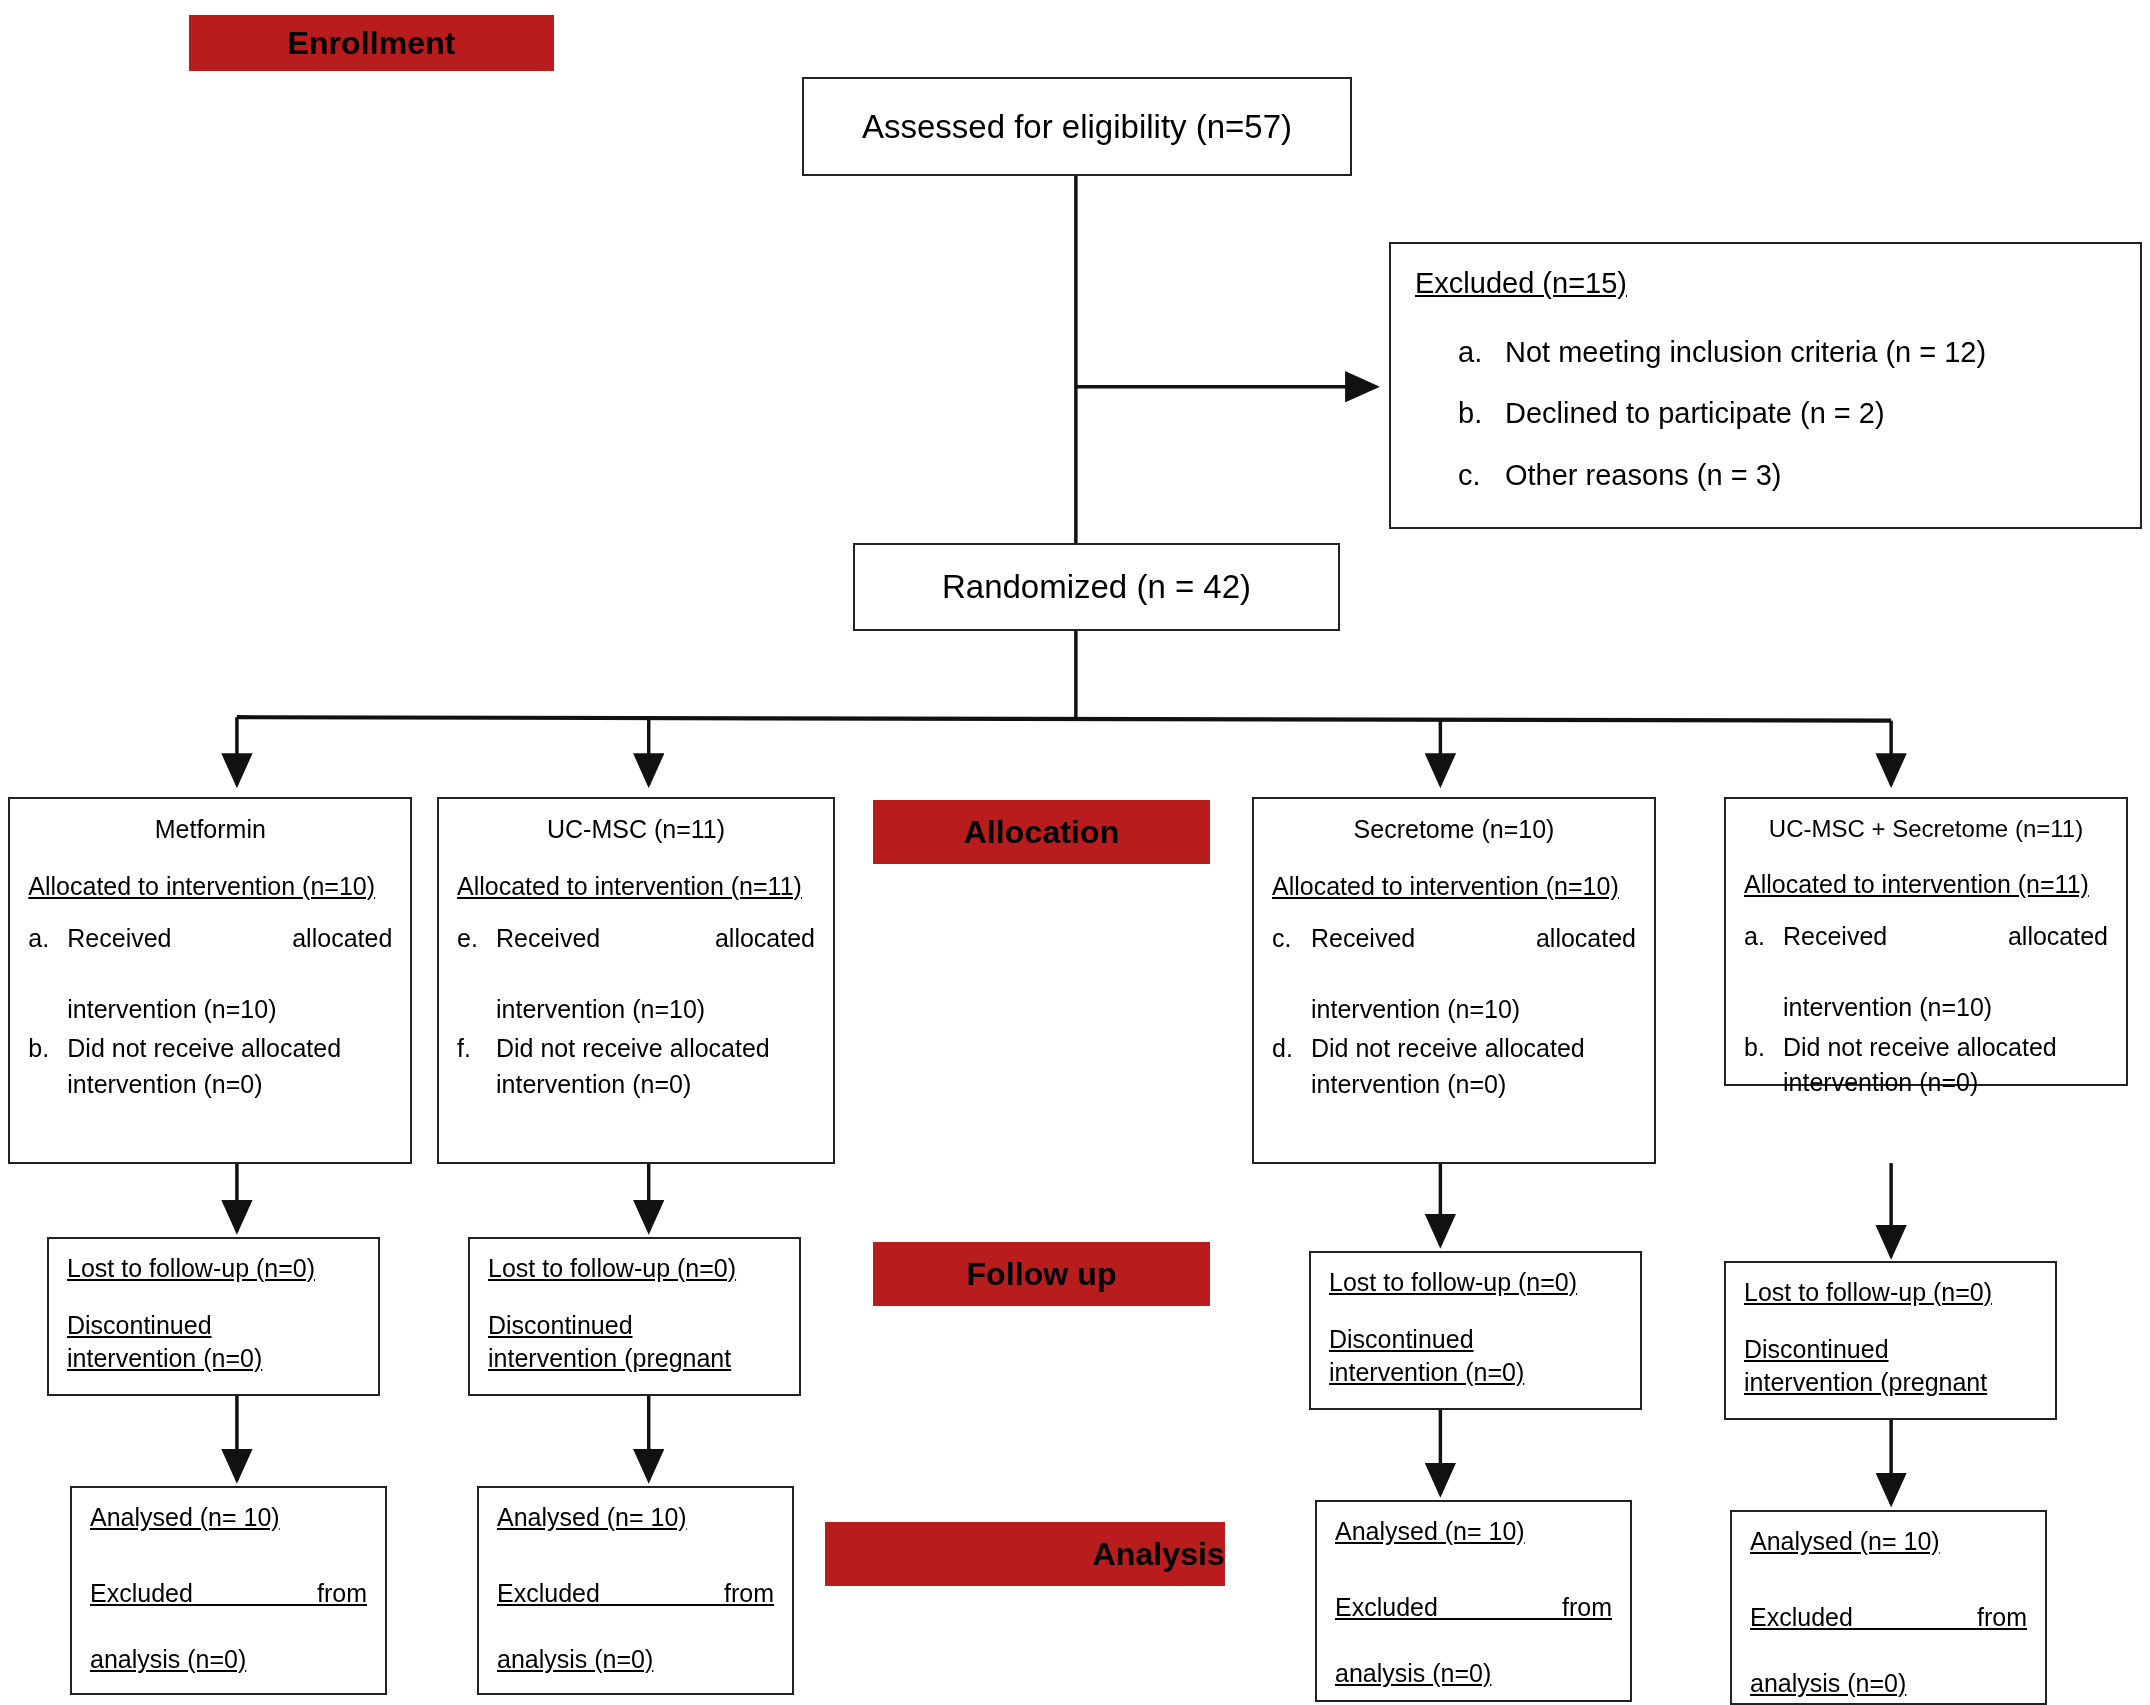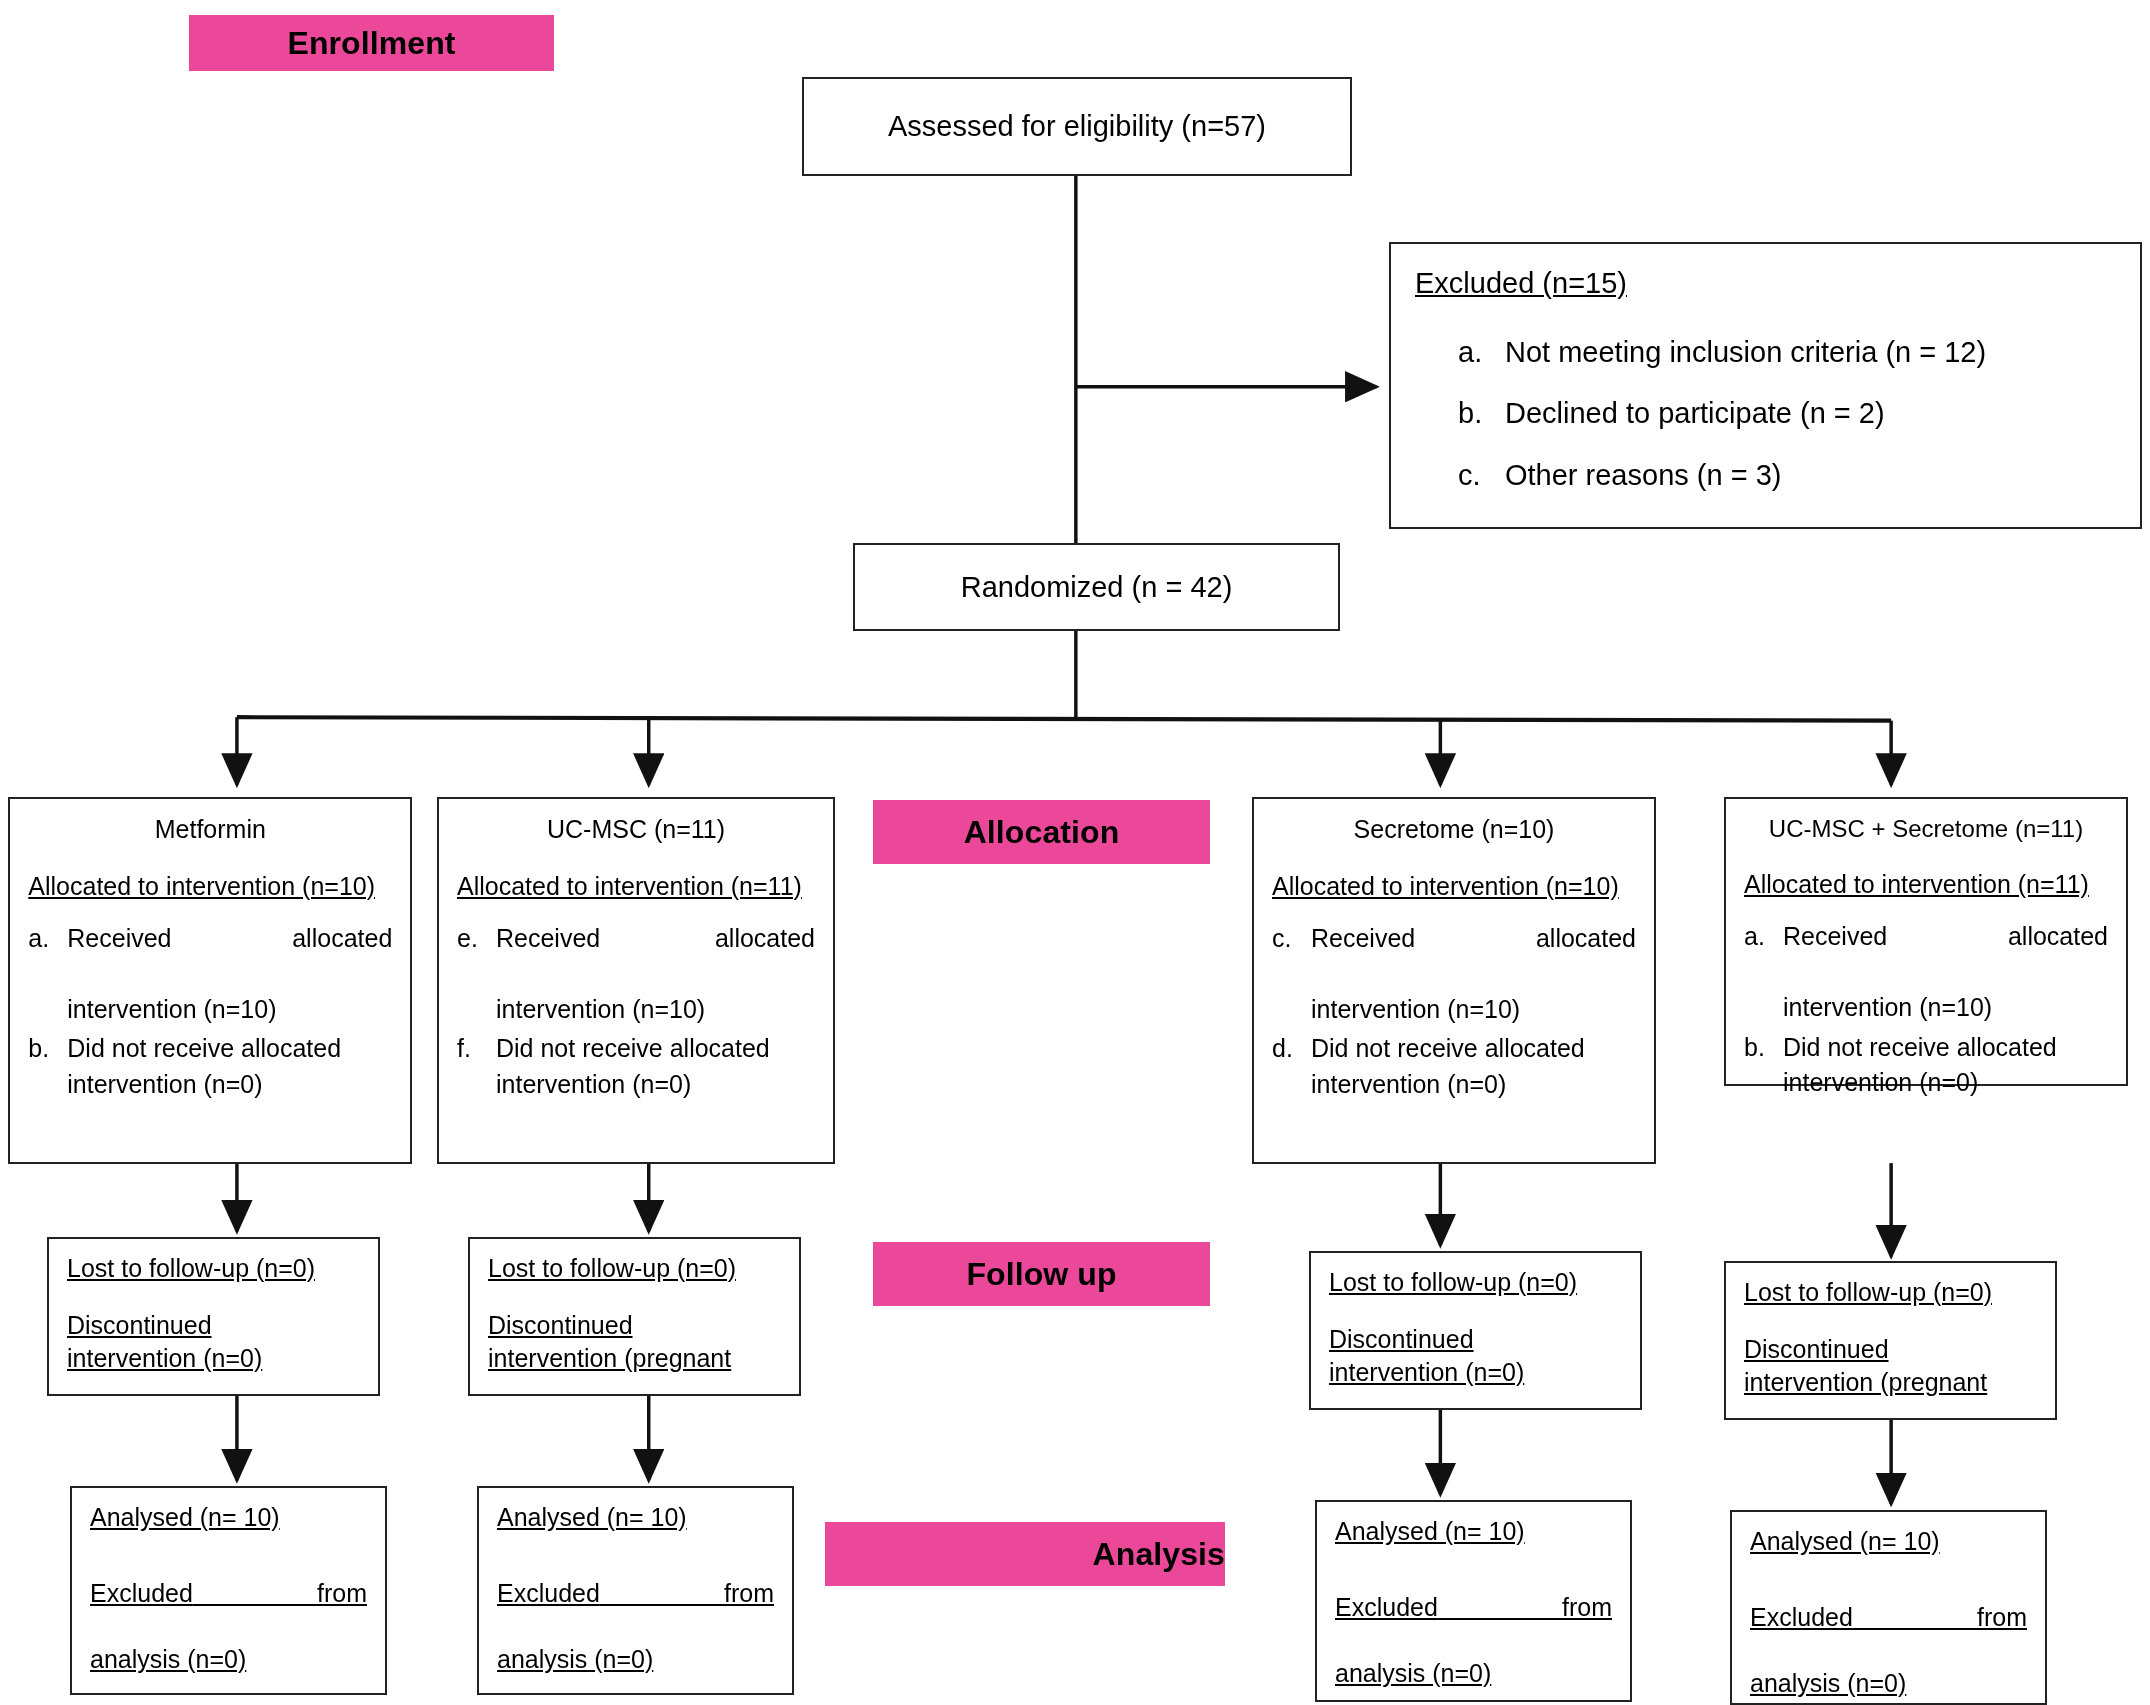--- a/index.html
+++ b/index.html
@@ -21,21 +21,21 @@
     position: absolute; left: 0; top: 0;
     width: 2151px; height: 1705px;
     pointer-events: none;
   }
 
   
   .node { position: absolute; }
 
   
   .stage-banner {
-    background: #ec4899;
+    background: #b91c1c;
     display: flex;
     align-items: center;
     justify-content: center;
     font-weight: bold;
     font-size: 32px;
     letter-spacing: 0.1px;
     color: #000;
   }
 
   
@@ -52,21 +52,21 @@
     font-size: 25px;
     margin: 1px 0 0 0;
   }
   .box-line {
     margin: 0;
     font-size: 25px;
     text-decoration: underline;
   }
   .center-line {
     text-align: right;
-    font-size: 29px;
+    font-size: 33px;
     margin: 0;
   }
 
   
   ol.sublist {
     list-style: none;
     margin: 18px 0 0 0;
     padding: 0 0 0 39px;
     font-size: 25px;
   }

